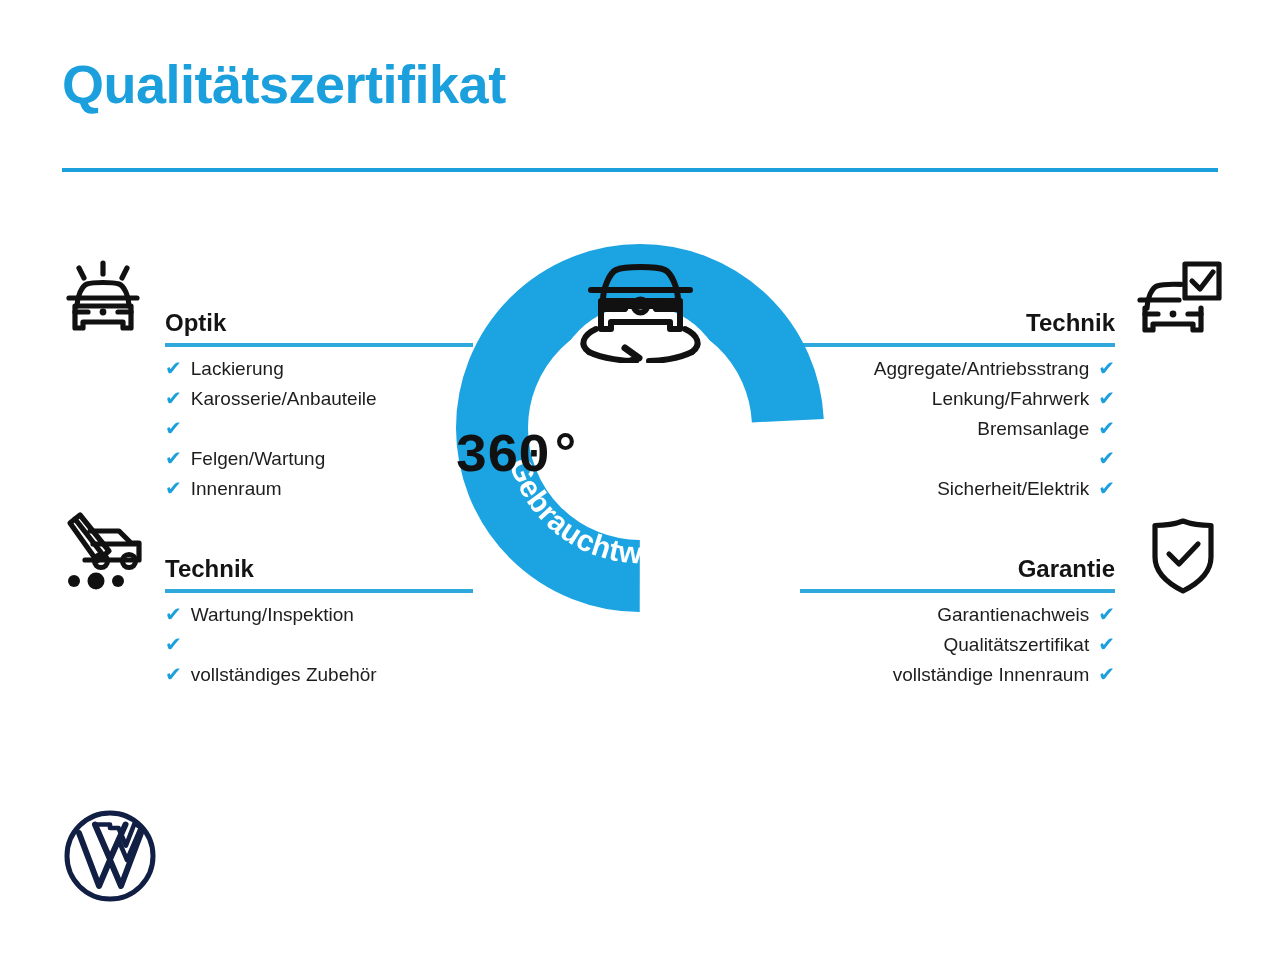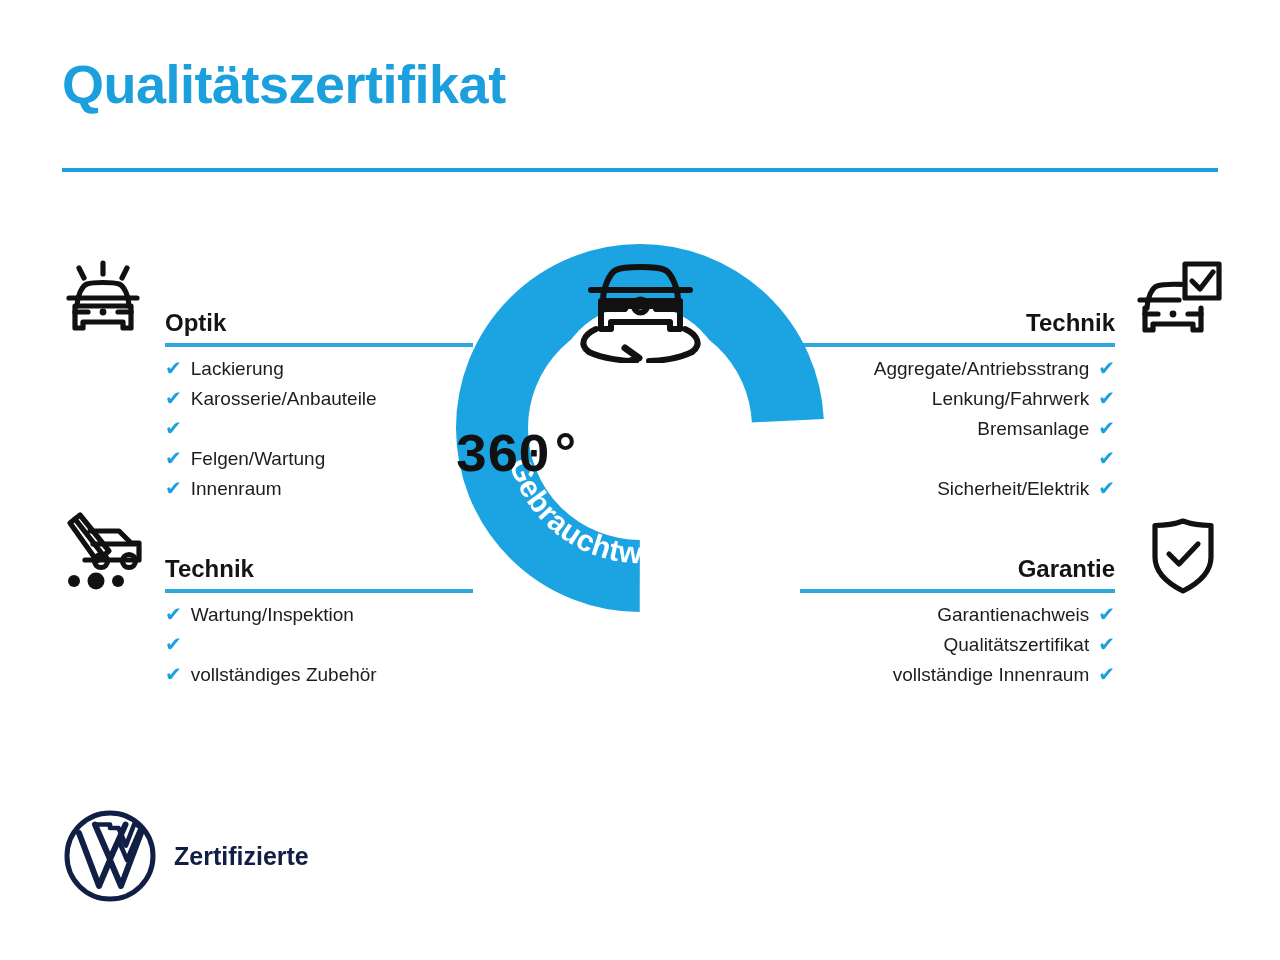--- a/index.html
+++ b/index.html
@@ -358,15 +358,14 @@
                L40.5 16.5 L33 16.5
                L48 52 L56.5 32
                L65 52 L79 19.5
                L72.5 15.5 L64 37.5
                L56.5 20 L48 20 Z" fill="none" stroke="#121F44" stroke-width="4.6" stroke-linejoin="round"></path>
       <path d="M17 25 L37 78 L48 52 L59 78 L79 25" fill="none" stroke="#121F44" stroke-width="6" stroke-linejoin="round" stroke-linecap="round"></path>
       <path d="M33 16.5 L48 51 L63.5 16.5" fill="none" stroke="#121F44" stroke-width="6" stroke-linejoin="round" stroke-linecap="round"></path>
     </svg>
   </div>
   <div class="vw-text">
-    <div>Zertifizierte</div>
   </div>
 </div>
 
 </body></html>

